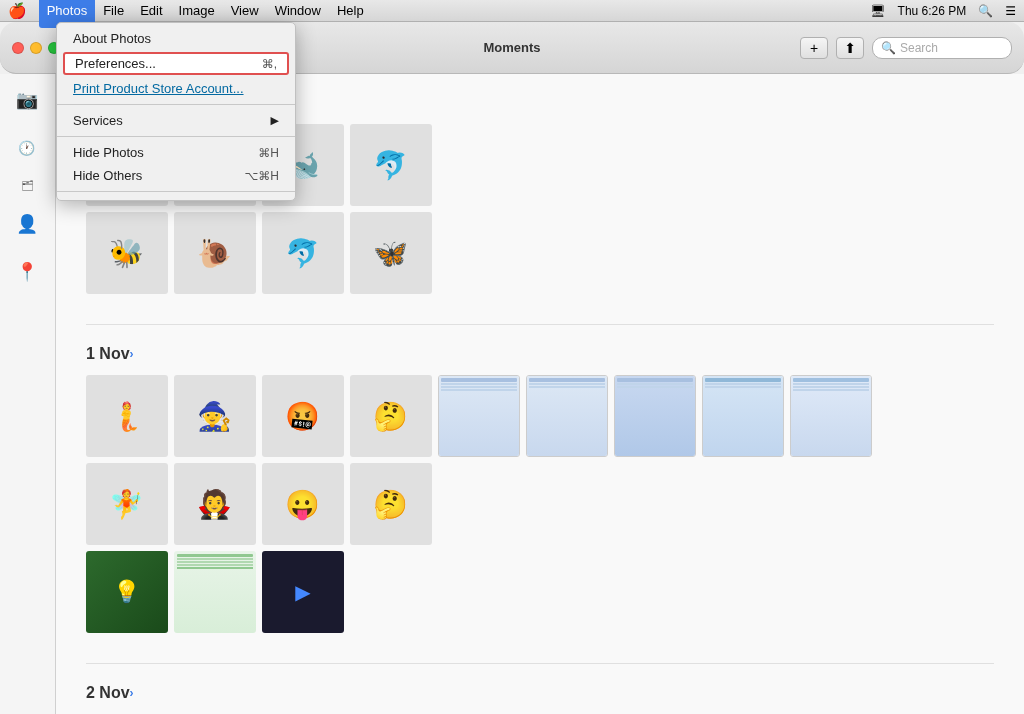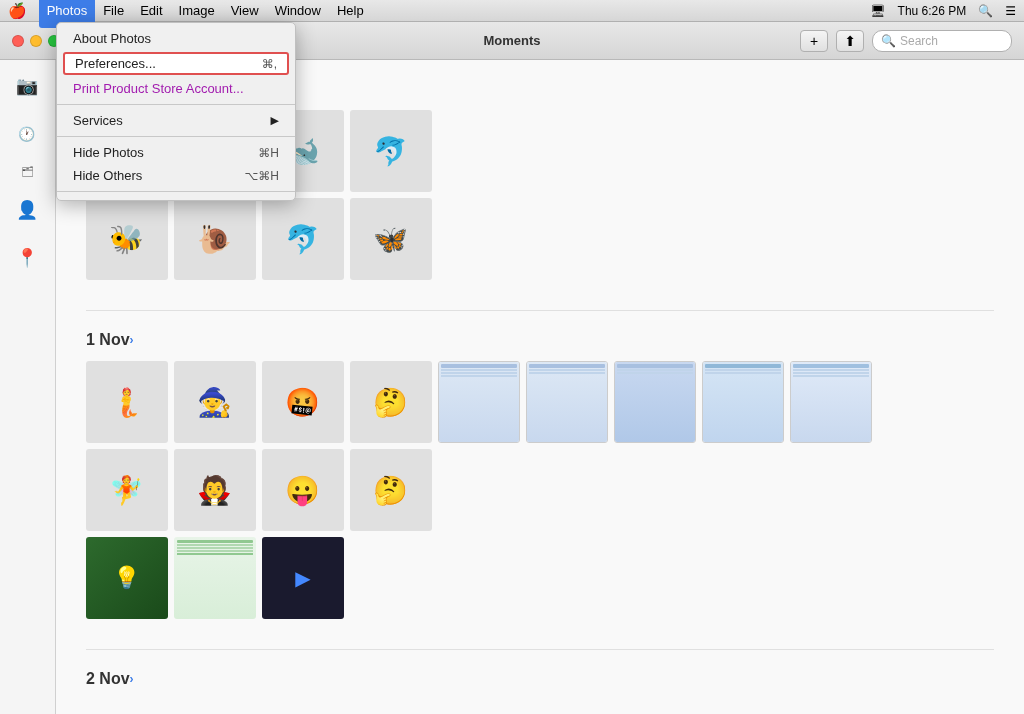--- a/index.html
+++ b/index.html
@@ -57,27 +57,28 @@
       left: 0;
       right: 0;
       bottom: 0;
       background: #f0f0f0;
       display: flex;
       flex-direction: column;
     }
 
     
     .titlebar {
-      height: 38px;
+      height: 52px;
       background: linear-gradient(to bottom, #e8e8e8, #d5d5d5);
       border-bottom: 1px solid #b8b8b8;
       display: flex;
       align-items: center;
       padding: 4px 12px;
       position: relative;
+      border-radius: 16px;
     }
     .traffic-lights {
       display: flex;
       gap: 6px;
       margin-right: 12px;
     }
     .traffic-light {
       width: 12px;
       height: 12px;
       border-radius: 50%;
@@ -258,21 +259,22 @@
       min-height: 22px;
     }
     .menu-item.preferences-item {
       border: 2px solid #e05050;
       border-radius: 3px;
       background: white;
       margin: 2px 6px;
       padding: 2px 10px;
     }
     .menu-item.disabled {
-      color: #a21caf;
+      color: #0369a1;
+      text-decoration: underline;
     }
     .menu-item .shortcut {
       margin-left: auto;
       color: #555;
       font-size: 12px;
     }
     .menu-item .arrow {
       margin-left: auto;
       font-size: 11px;
     }

